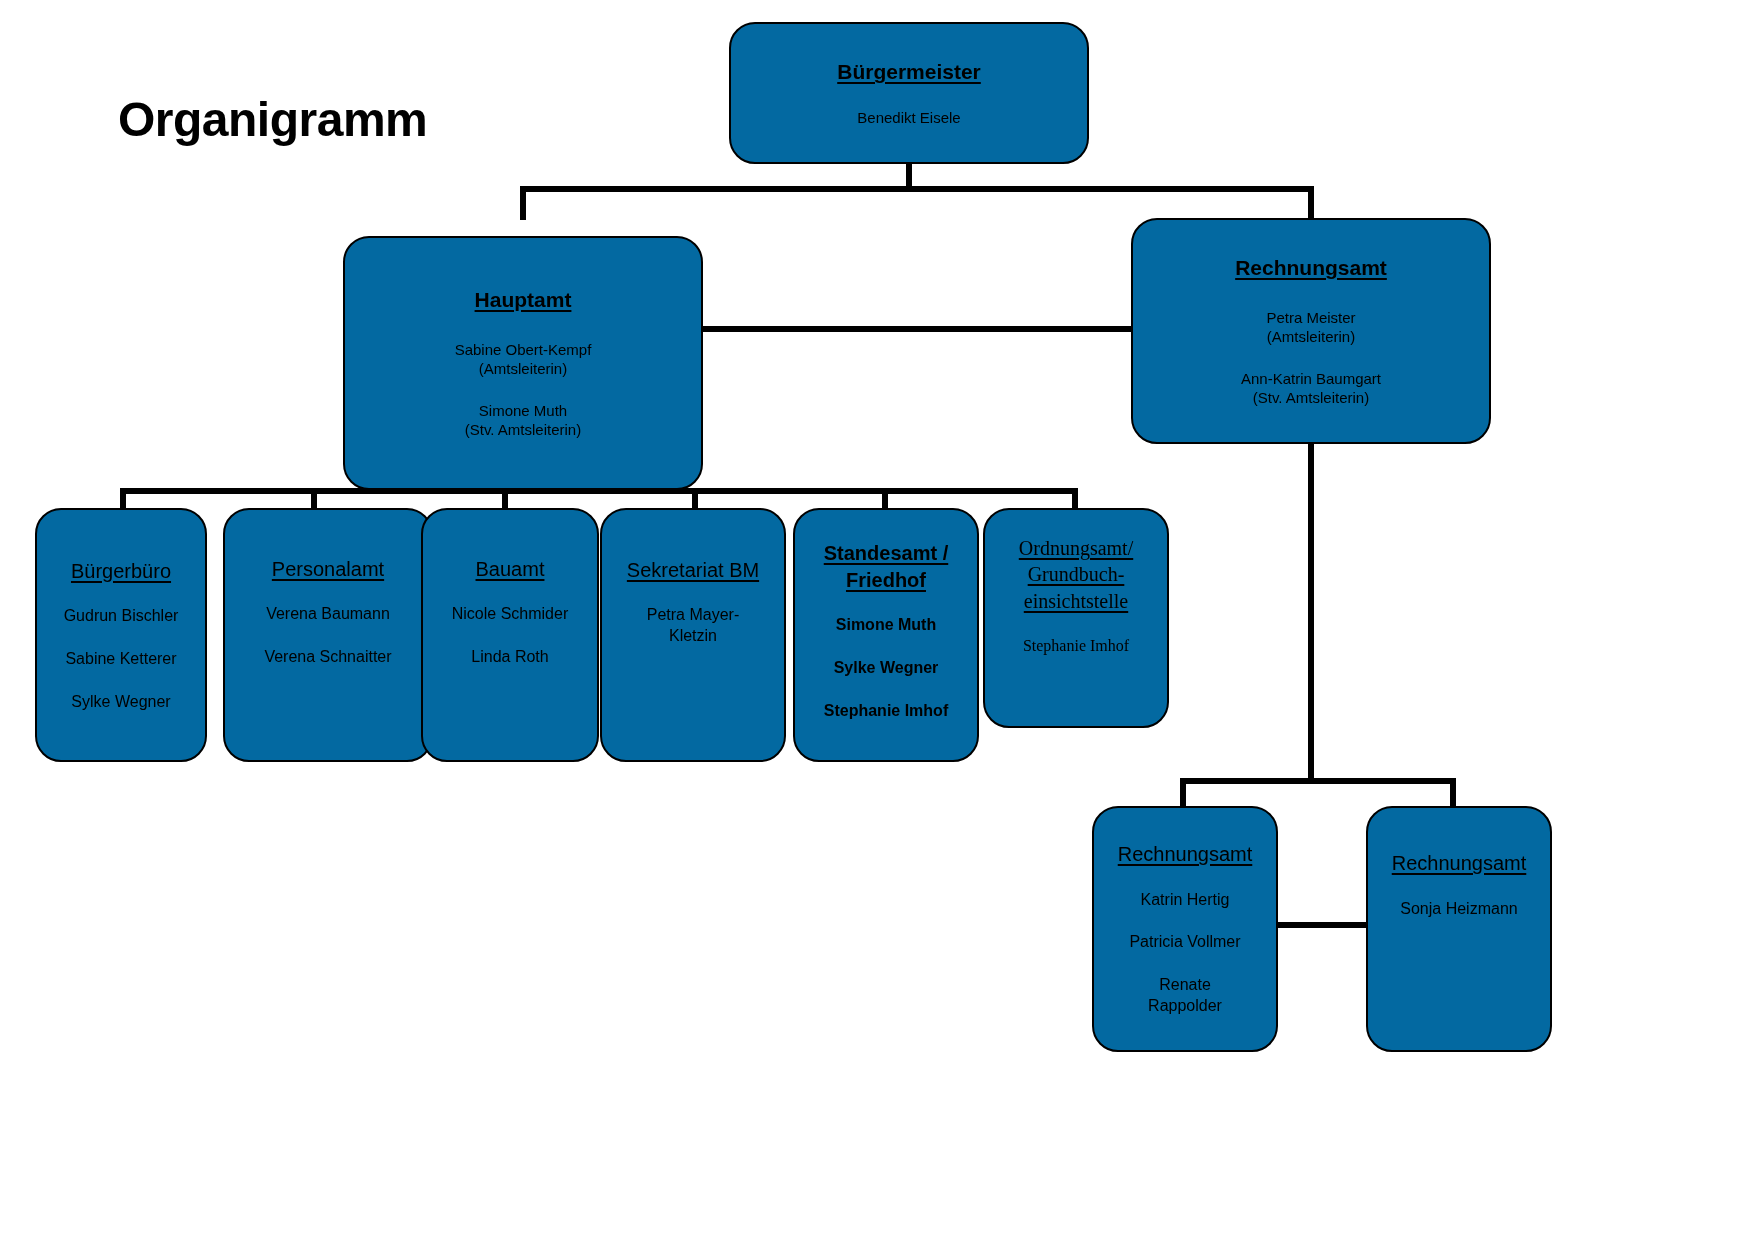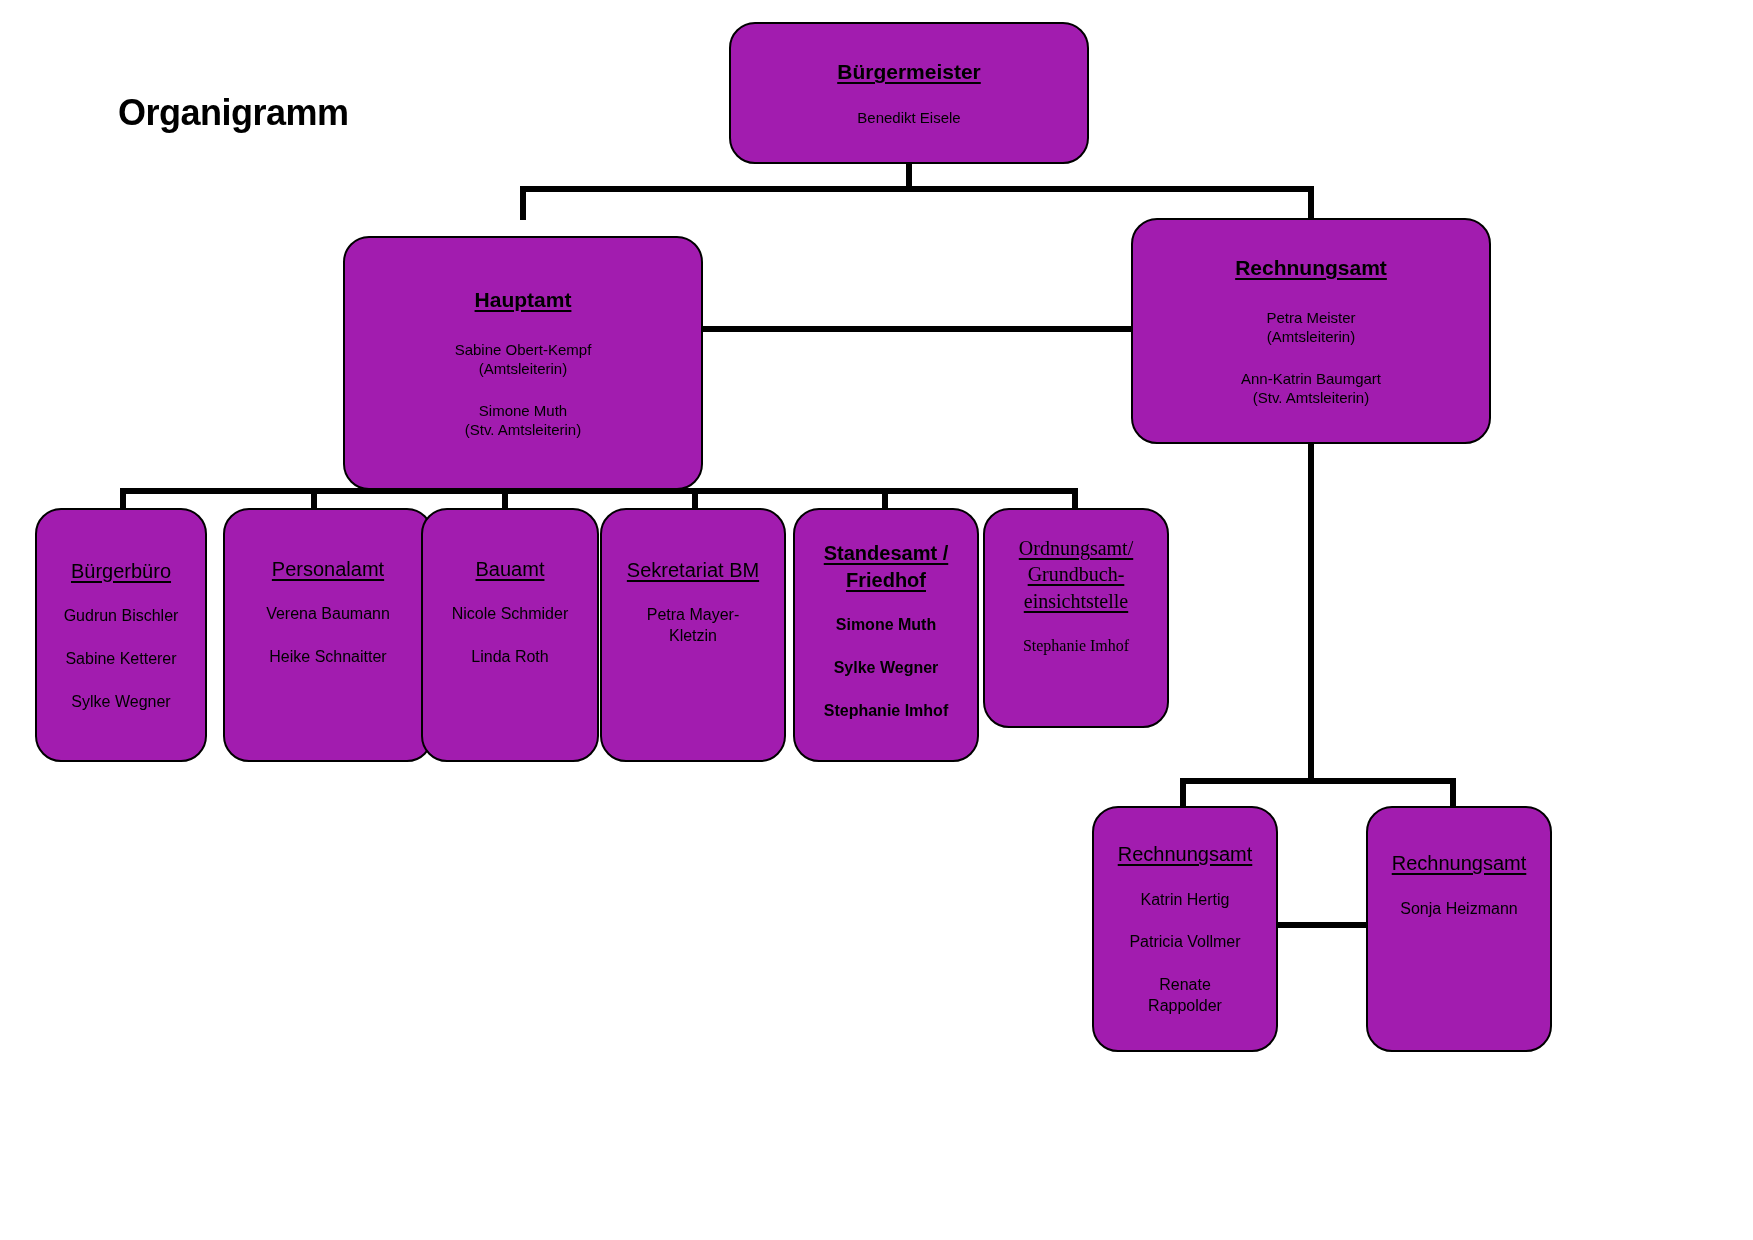--- a/index.html
+++ b/index.html
@@ -14,32 +14,32 @@
     background: #ffffff;
     font-family: "Liberation Sans", sans-serif;
     overflow: hidden;
   }
 
   
   #chart-title {
     position: absolute;
     left: 118px;
     top: 92px;
-    font-size: 36px;
+    font-size: 48px;
     font-weight: bold;
     color: #000000;
     letter-spacing: -0.5px;
     white-space: nowrap;
   }
 
   
   .node {
     position: absolute;
     box-sizing: border-box;
-    background: #a21caf;
+    background: #0369a1;
     border: 2px solid #000000;
     border-radius: 26px;
     display: flex;
     flex-direction: column;
     align-items: center;
     justify-content: center;
     text-align: center;
     color: #000000;
     z-index: 3;
   }
@@ -143,21 +143,21 @@
     <div class="gap-md"></div>
     <div class="nm">Sylke Wegner</div>
   </div>
 
   <div class="node leaf" style="left:223px; top:508px; width:210px; height:254px;">
     <div style="margin-top:-46px; display:flex; flex-direction:column; align-items:center;">
       <div class="hdr">Personalamt</div>
       <div class="gap-md"></div>
       <div class="nm">Verena Baumann</div>
       <div class="gap-md"></div>
-      <div class="nm">Heike Schnaitter</div>
+      <div class="nm">Verena Schnaitter</div>
     </div>
   </div>
 
   <div class="node leaf" style="left:411px; top:508px; width:178px; height:254px;margin-left:10px;">
     <div style="margin-top:-46px; display:flex; flex-direction:column; align-items:center;">
       <div class="hdr">Bauamt</div>
       <div class="gap-md"></div>
       <div class="nm">Nicole Schmider</div>
       <div class="gap-md"></div>
       <div class="nm">Linda Roth</div>

